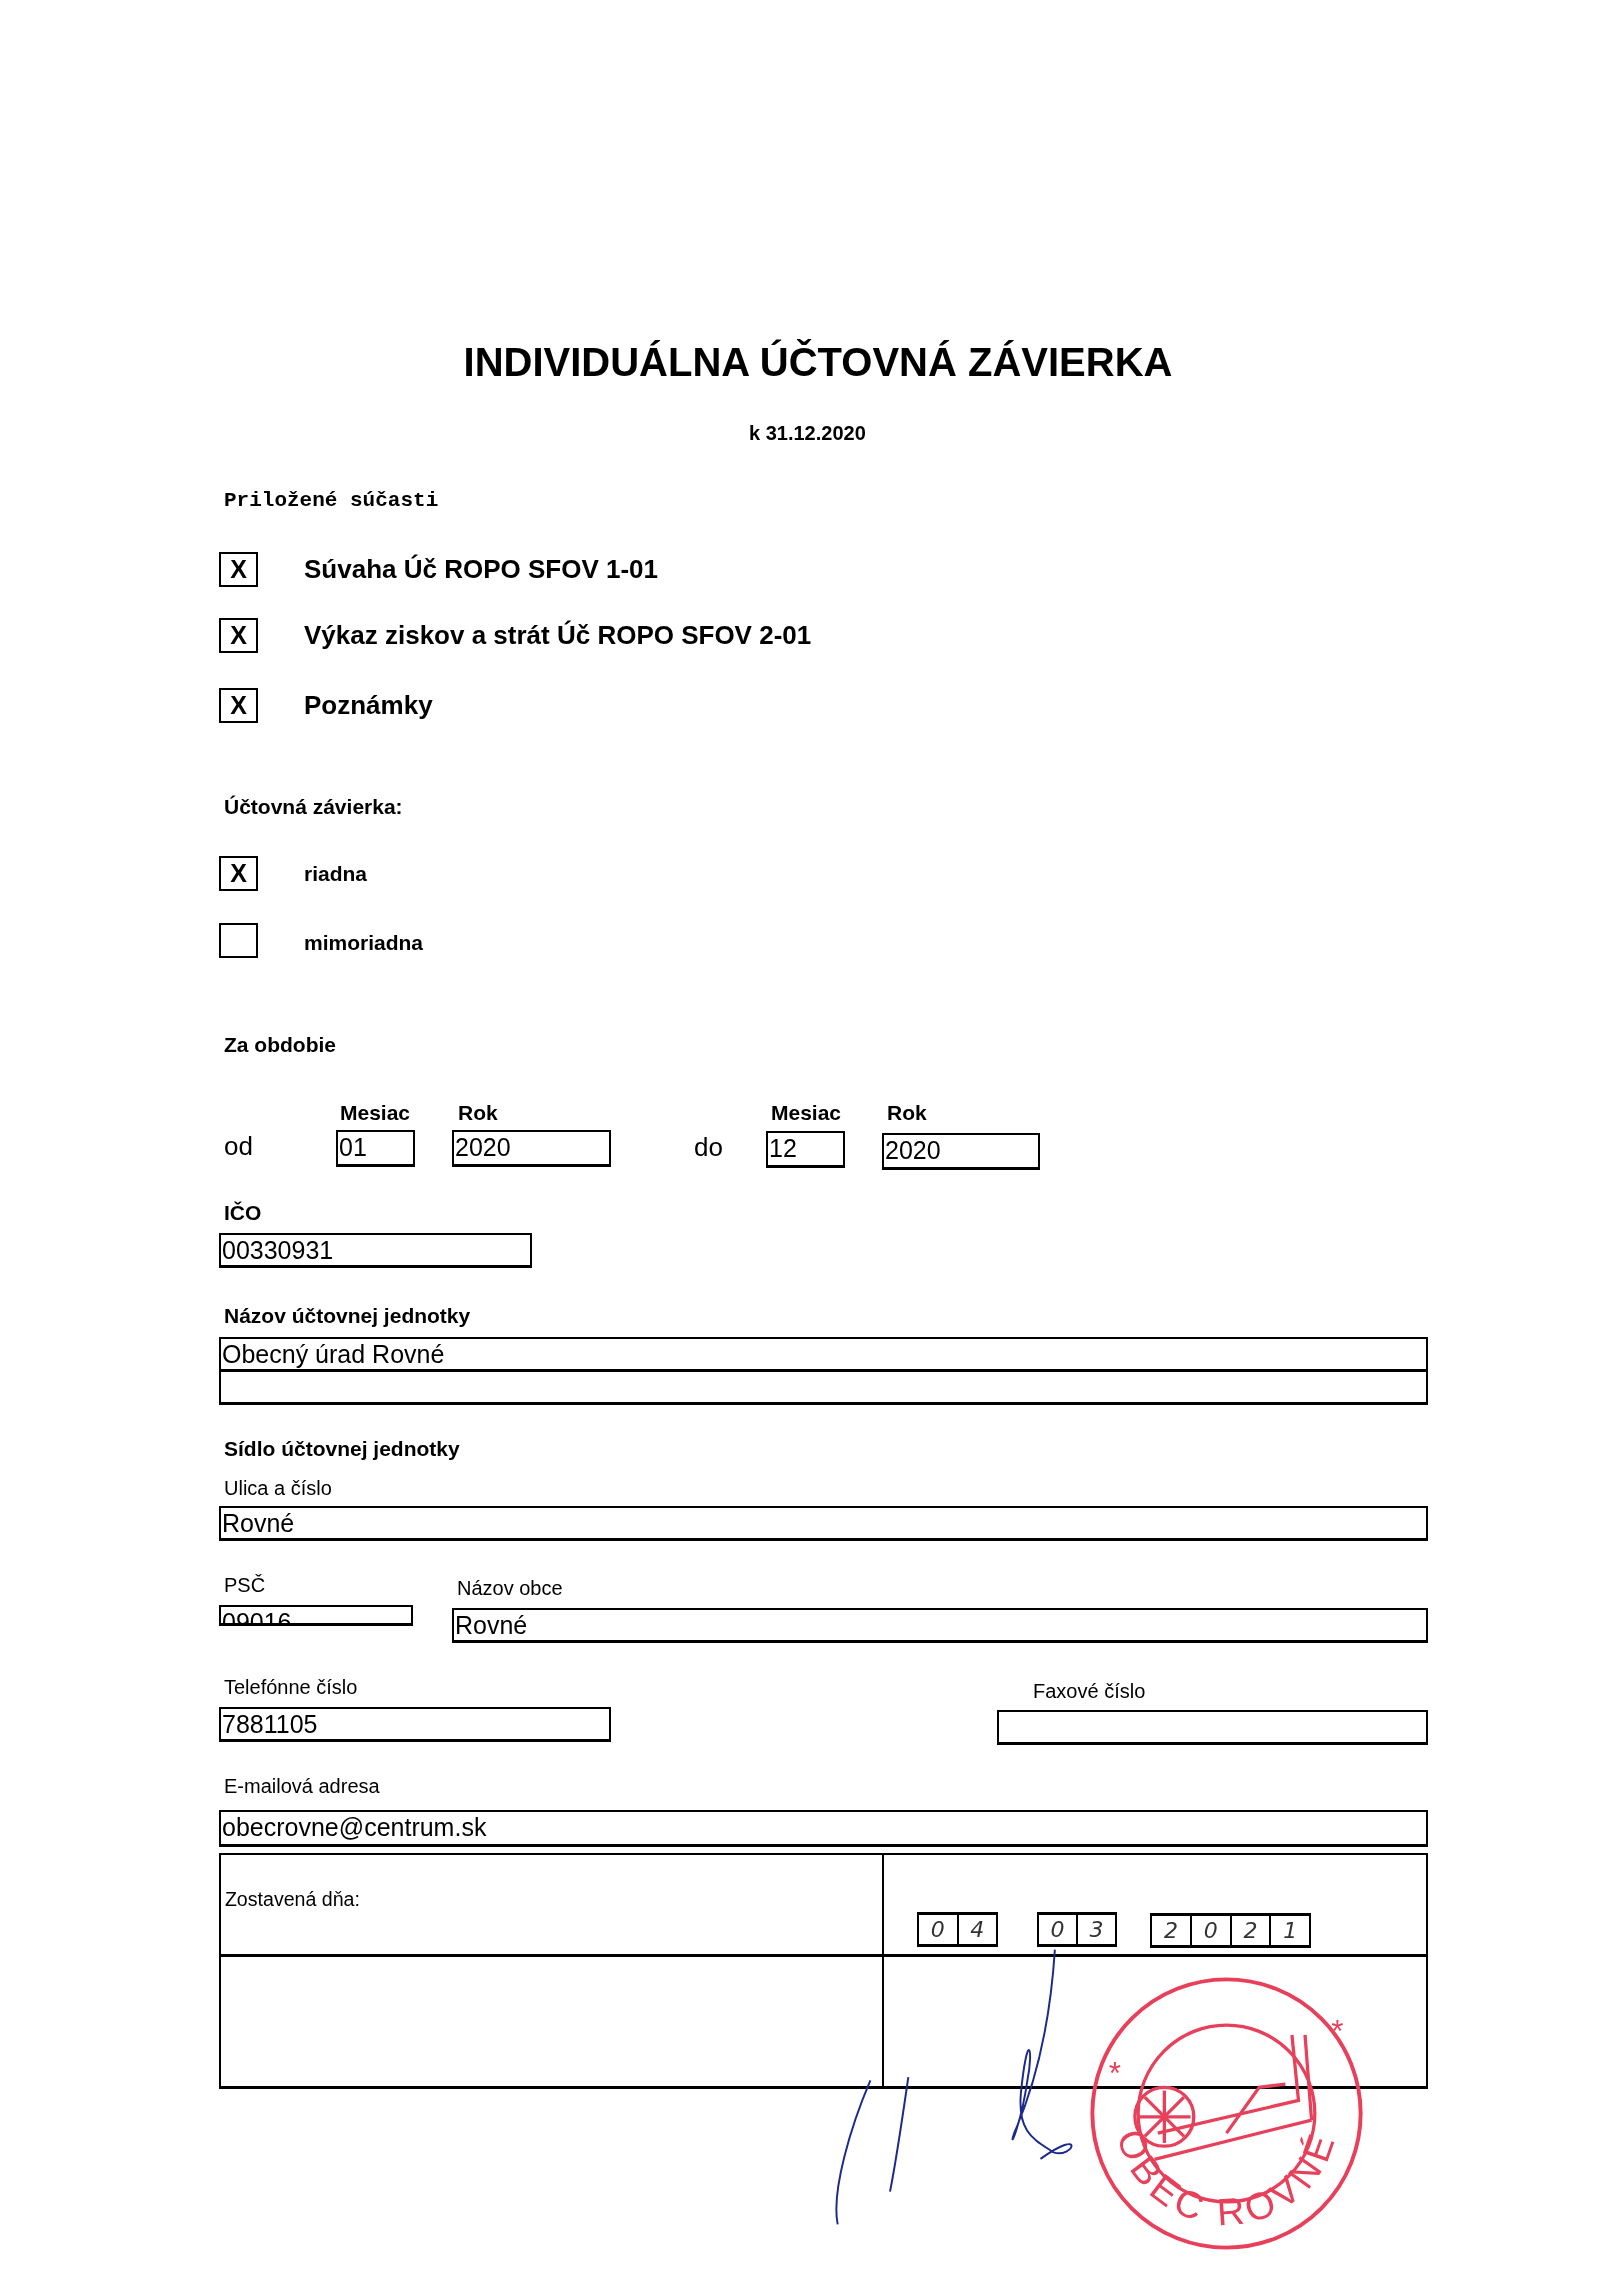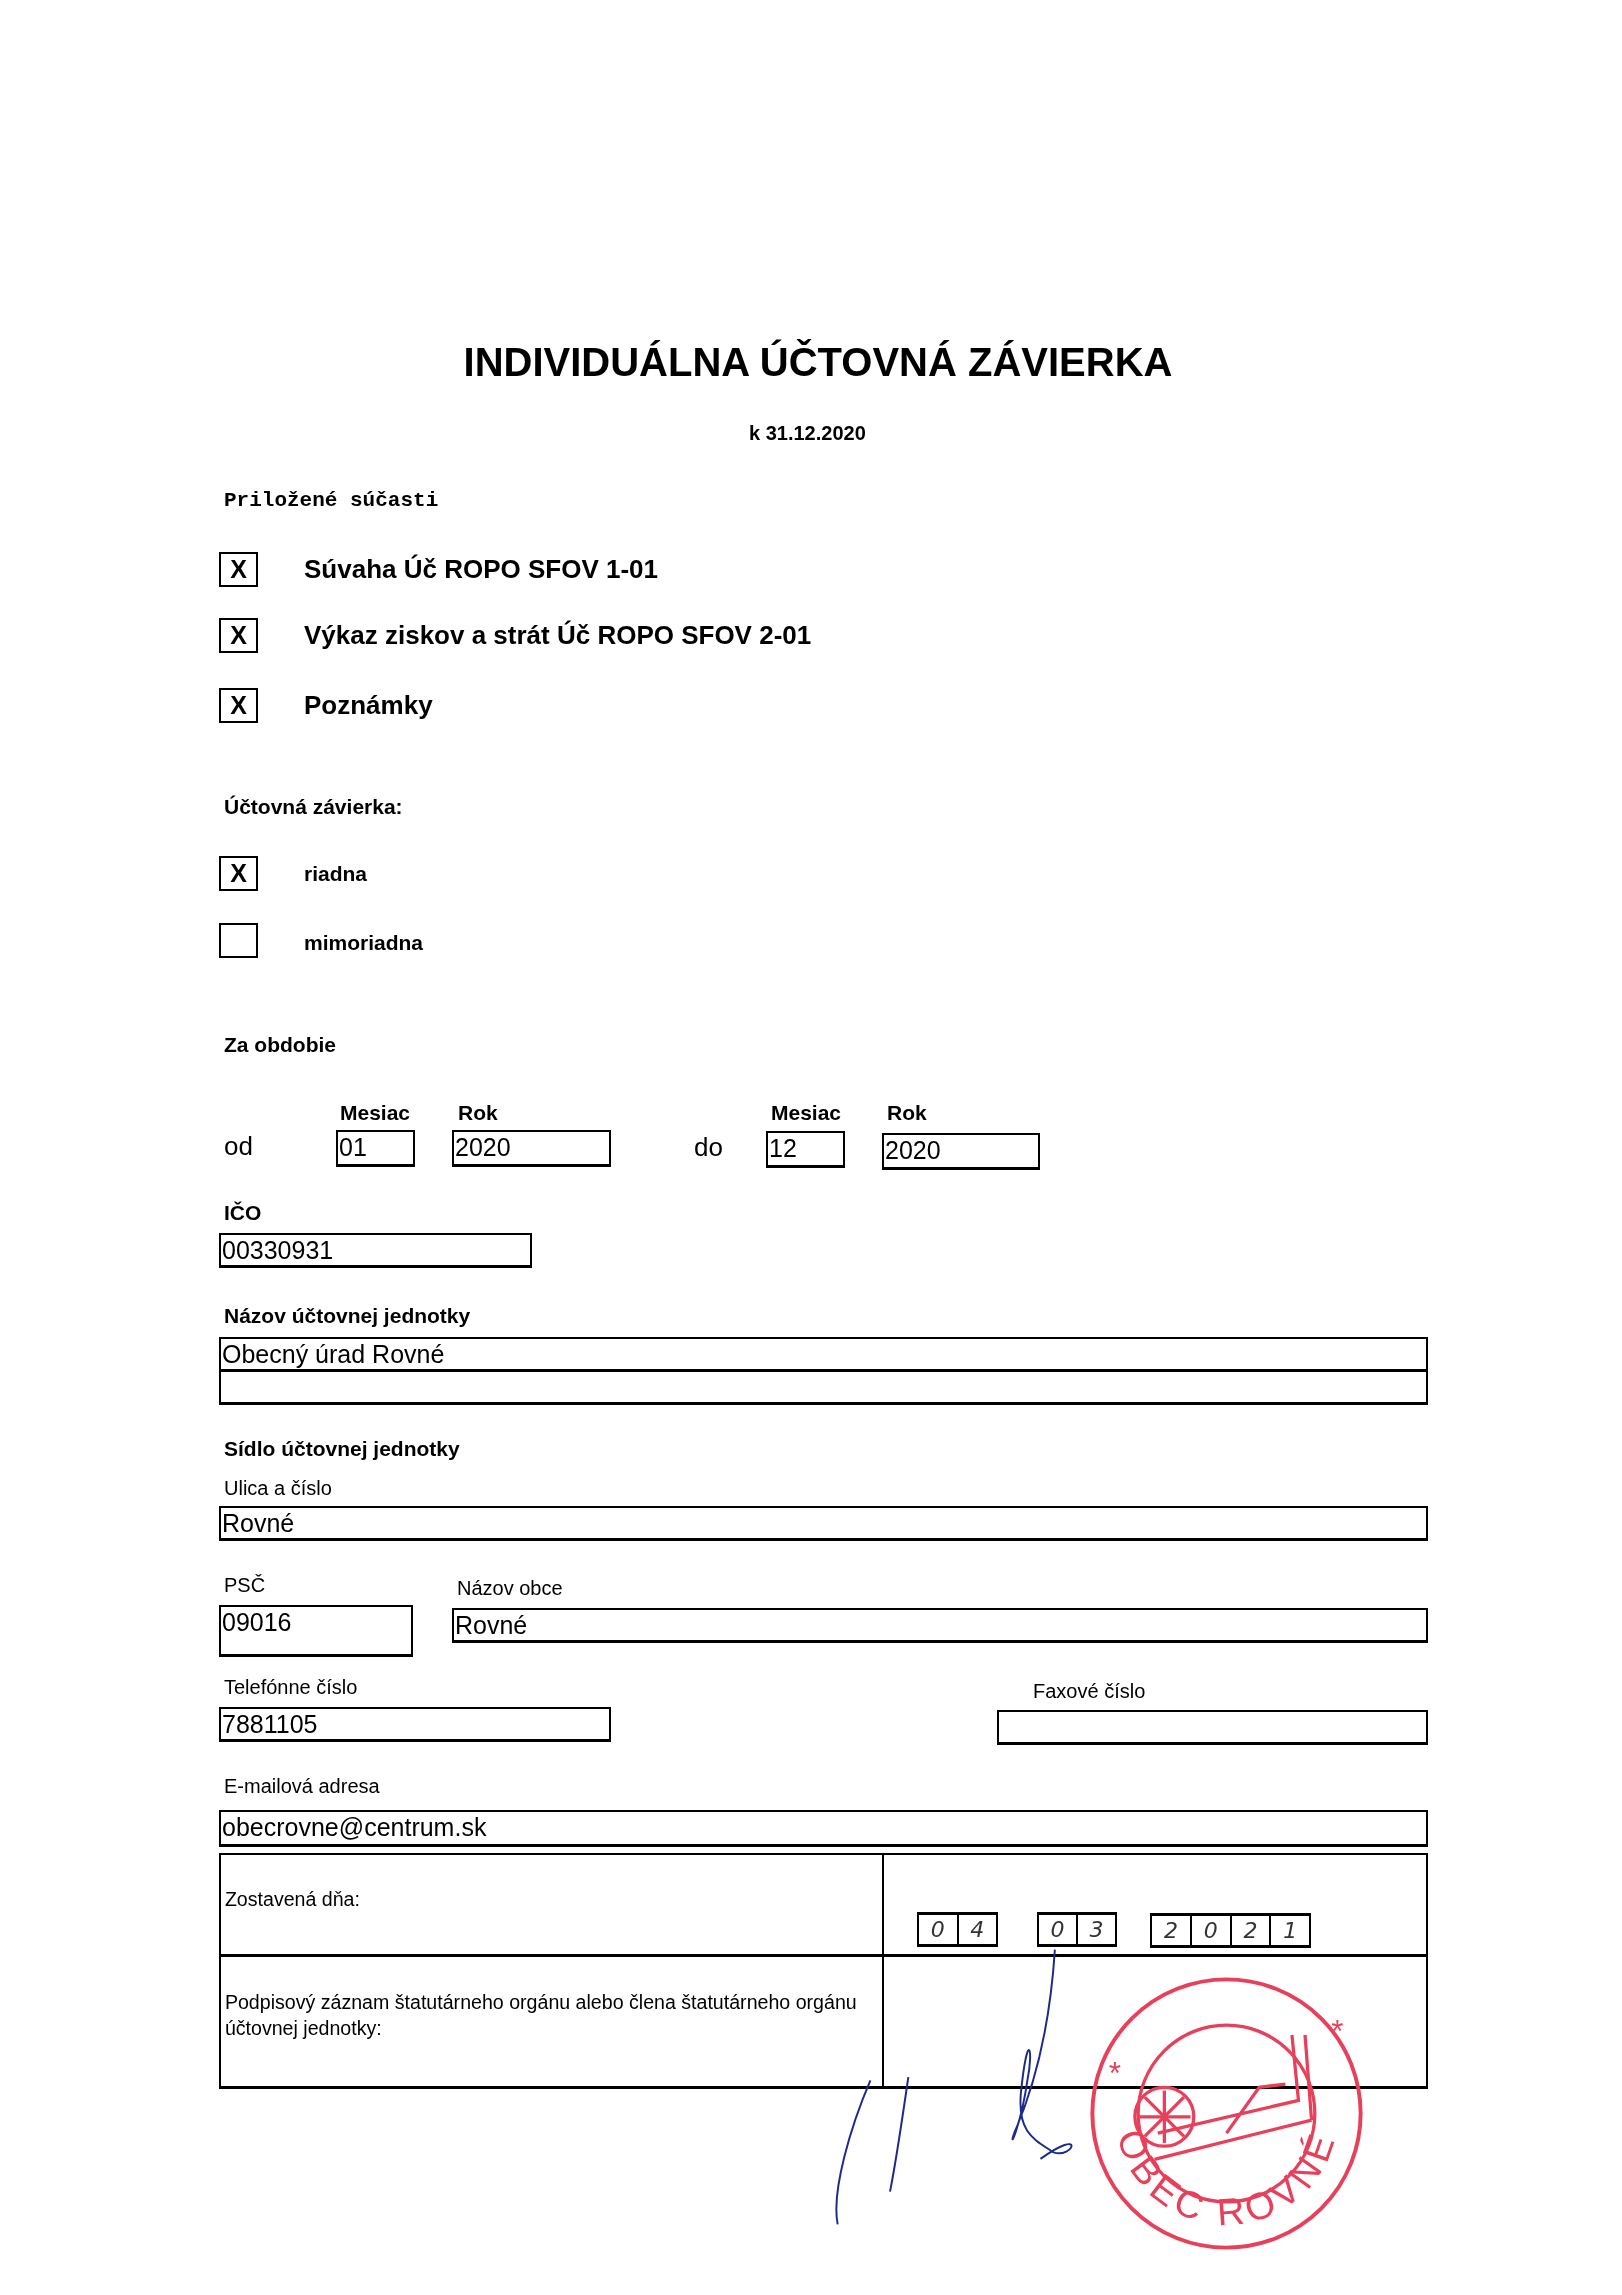--- a/index.html
+++ b/index.html
@@ -68,37 +68,36 @@
 
 <div class="abs opt-lbl" style="left:224px;top:1304px;">Názov účtovnej jednotky</div>
 <div class="abs box" style="left:219px;top:1337px;width:1209px;height:35px;">Obecný úrad Rovné</div>
 <div class="abs box" style="left:219px;top:1370px;width:1209px;height:35px;border-top:none;"></div>
 
 <div class="abs opt-lbl" style="left:224px;top:1437px;">Sídlo účtovnej jednotky</div>
 <div class="abs lbl" style="left:224px;top:1477px;">Ulica a číslo</div>
 <div class="abs box" style="left:219px;top:1506px;width:1209px;height:35px;">Rovné</div>
 
 <div class="abs lbl" style="left:224px;top:1574px;">PSČ</div>
-<div class="abs box" style="left:219px;top:1605px;width:194px;height:52px;">09016</div>
+<div class="abs box" style="left:219px;top:1605px;width:194px;height:21px;">09016</div>
 <div class="abs lbl" style="left:457px;top:1577px;">Názov obce</div>
 <div class="abs box" style="left:452px;top:1608px;width:976px;height:35px;">Rovné</div>
 
 <div class="abs lbl" style="left:224px;top:1676px;">Telefónne číslo</div>
 <div class="abs box" style="left:219px;top:1707px;width:392px;height:35px;">7881105</div>
 <div class="abs lbl" style="left:1003px;top:1680px;margin-left:30px;">Faxové číslo</div>
 <div class="abs box" style="left:997px;top:1710px;width:431px;height:35px;"></div>
 
 <div class="abs lbl" style="left:224px;top:1775px;">E-mailová adresa</div>
 <div class="abs box" style="left:219px;top:1810px;width:1209px;height:37px;">obecrovne@centrum.sk</div>
 
 <div class="abs tbl">
   <div class="vline"></div>
   <div class="hline"></div>
   <div class="abs cell-lbl" style="left:3.9px;top:31px;">Zostavená dňa:</div>
-  <div class="abs cell-lbl" style="left:3.9px;top:134px;width:654px;">Podpisový záznam štatutárneho orgánu alebo člena štatutárneho orgánu účtovnej jednotky:</div>
 </div>
 
 <div class="abs digit-grp" style="left:917px;top:1912px;width:81px;">
   <div class="digit">0</div>
   <div class="digit">4</div>
 </div>
 <div class="abs digit-grp" style="left:1037px;top:1912px;width:80px;">
   <div class="digit">0</div>
   <div class="digit">3</div>
 </div>

